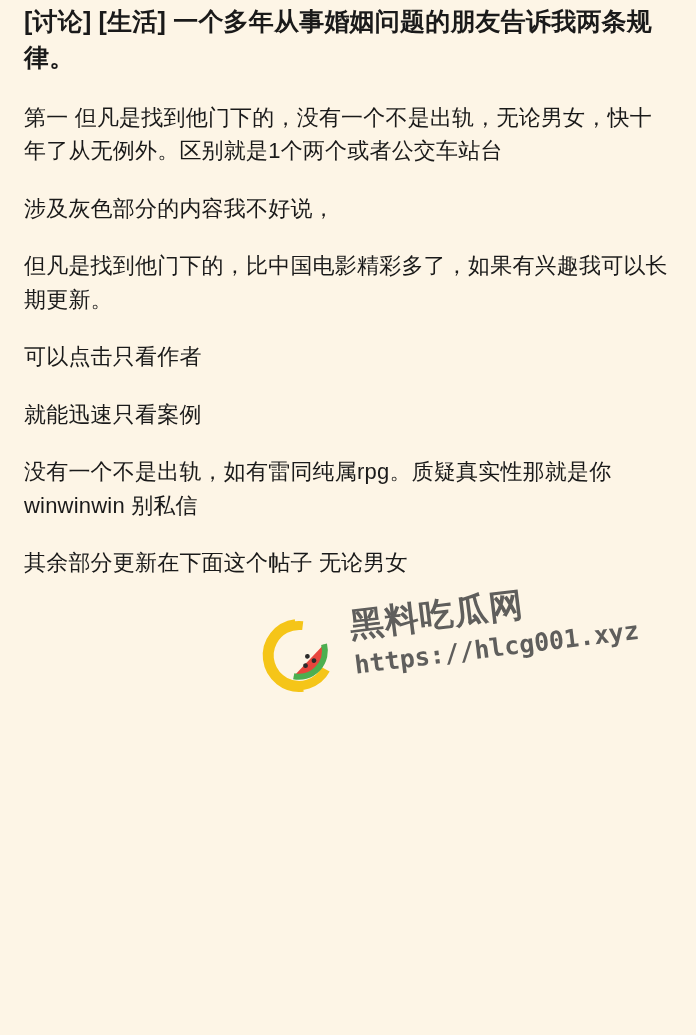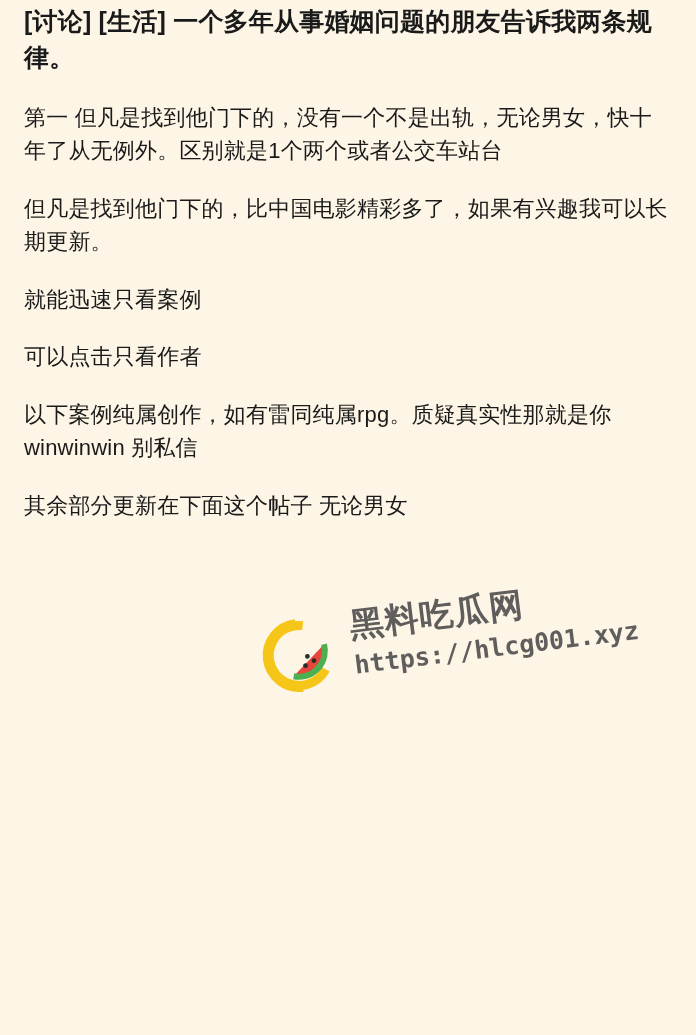--- a/index.html
+++ b/index.html
@@ -85,24 +85,25 @@
   }
 </style>
 </head>
 <body>
 
 <div class="page">
 
   <h1 class="post-title">[讨论] [生活] 一个多年从事婚姻问题的朋友告诉我两条规律。</h1>
 
   <p class="para">第一 但凡是找到他门下的，没有一个不是出轨，无论男女，快十年了从无例外。区别就是1个两个或者公交车站台</p>
+  <p class="para">涉及灰色部分的内容我不好说，</p>
   <p class="para">但凡是找到他门下的，比中国电影精彩多了，如果有兴趣我可以长期更新。</p>
+  <p class="para tight">可以点击只看作者</p>
   <p class="para">就能迅速只看案例</p>
-  <p class="para tight">可以点击只看作者</p>
-  <p class="para">以下案例纯属创作，如有雷同纯属rpg。质疑真实性那就是你winwinwin 别私信</p>
+  <p class="para">没有一个不是出轨，如有雷同纯属rpg。质疑真实性那就是你winwinwin 别私信</p>
   <p class="para">其余部分更新在下面这个帖子 无论男女</p>
 
   <div class="watermark">
     <svg class="wm-logo" viewBox="0 0 76 76">
       <path d="M38 6 A32 32 0 1 0 38 70 A32 32 0 0 1 38 6 Z" fill="none" stroke="#f5c518" stroke-width="9"></path>
       <path d="M8 38 A30 30 0 0 1 38 8 L38 38 Z" fill="none"></path>
       <circle cx="38" cy="38" r="30" fill="none" stroke="#f5c518" stroke-width="9" stroke-dasharray="130 60" transform="rotate(35 38 38)"></circle>
       <path d="M30 58 A26 26 0 0 0 64 30 Z" fill="#e8453c"></path>
       <path d="M30 58 A26 26 0 0 0 64 30" fill="none" stroke="#4caf50" stroke-width="6"></path>
       <circle cx="46" cy="40" r="2.4" fill="#2b2b2b"></circle>

